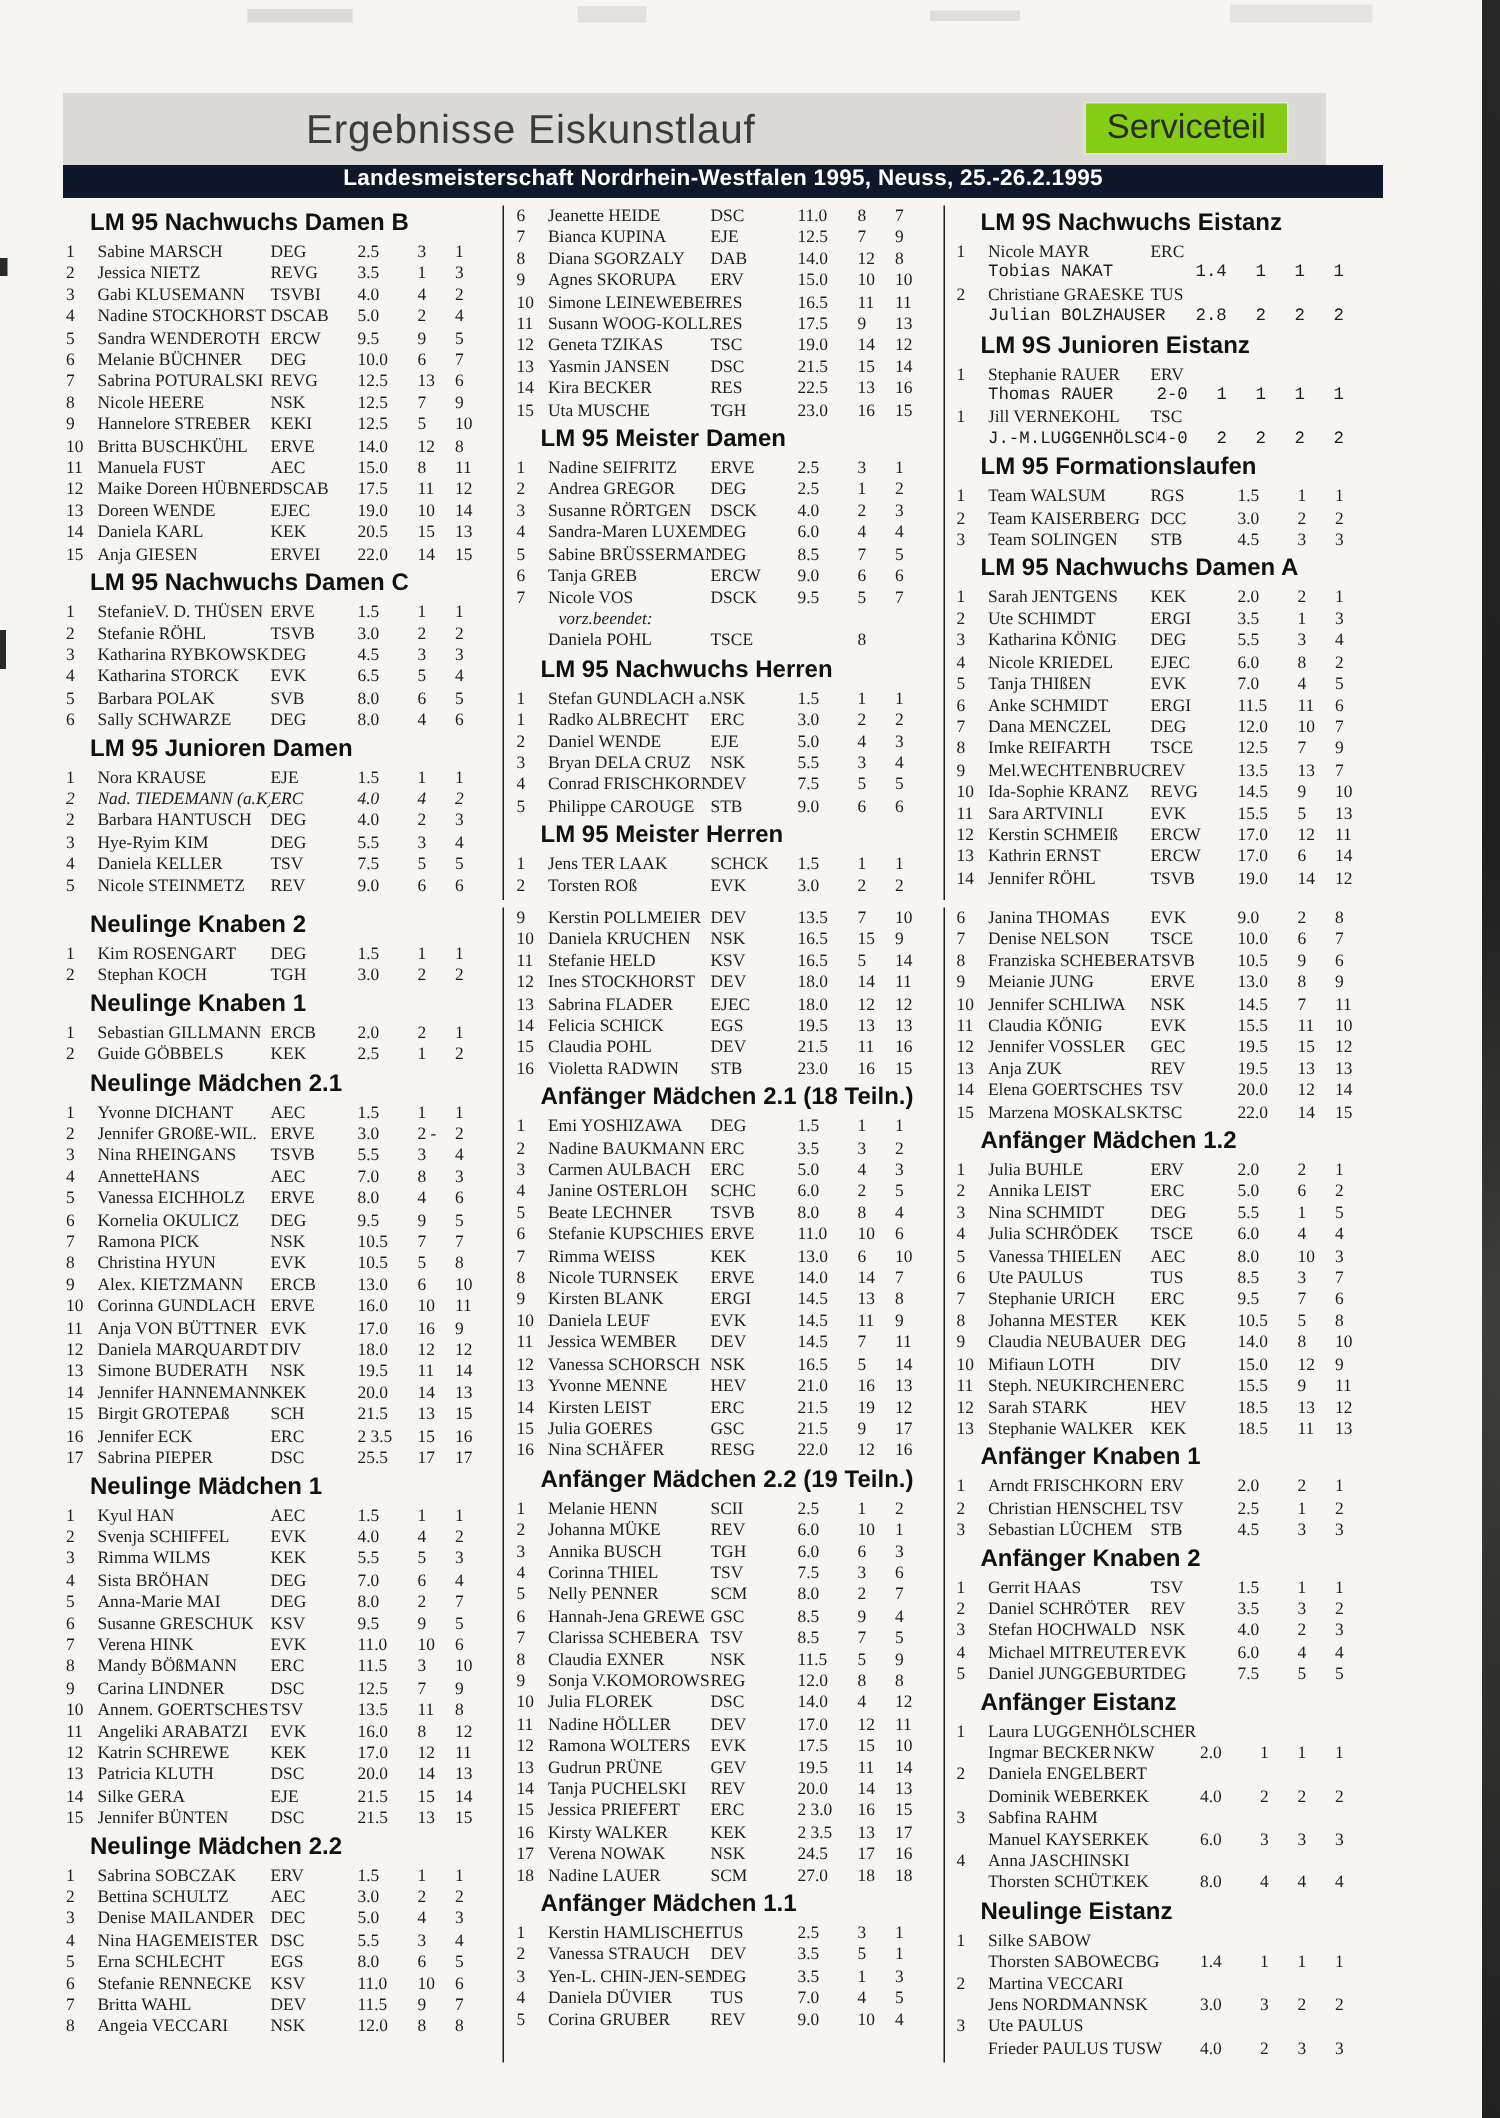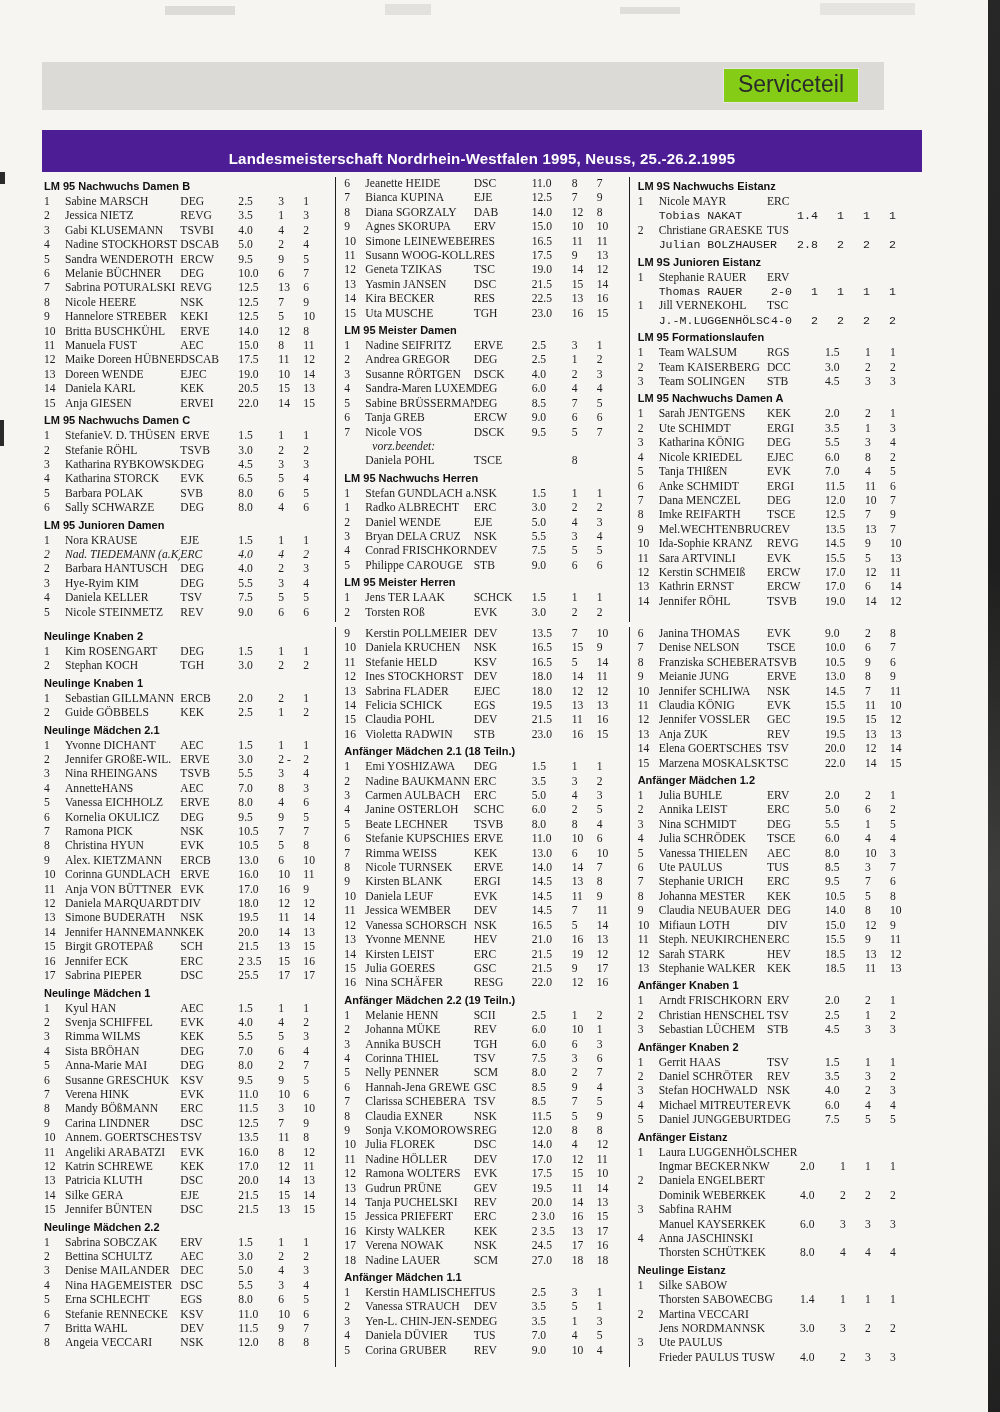--- a/index.html
+++ b/index.html
@@ -15,31 +15,31 @@
     font-family:"Liberation Sans",sans-serif;font-size:27px;color:#3b3b3b;
     padding-left:162px;letter-spacing:.5px;
   }
   .service-box{
     position:absolute;right:26px;top:7px;background:#84cc16;
     font-family:"Liberation Sans",sans-serif;font-size:23px;color:#2a2a2a;
     padding:2px 14px 4px 14px;box-shadow:0 0 0 1px #e6e5e2;
   }
   
   .banner{
-    background:#4c1d95;color:#fff;font-family:"Liberation Sans",sans-serif;
-    font-weight:bold;font-size:15px;text-align:center;padding:20px 0 5px 0;
-    margin-top:20px;letter-spacing:.2px;
+    background:#0f172a;color:#fff;font-family:"Liberation Sans",sans-serif;
+    font-weight:bold;font-size:15px;text-align:center;padding:0 0 5px 0;
+    margin-top:0;letter-spacing:.2px;
   }
   
   .cols{display:grid;grid-template-columns:1fr 1fr 1fr;margin-top:5px;}
   .col{padding:0 7px 2px 2px;min-width:0;}
   .col + .col{border-left:1.5px solid #1e1e1e;padding-left:8px;}
   .btitle{
-    font-family:"Liberation Sans",sans-serif;font-weight:bold;font-size:11px;
-    color:#111;margin:3px 0 3px 0;white-space:nowrap;
+    font-family:"Liberation Sans",sans-serif;font-weight:bold;font-size:16px;
+    color:#111;margin:3px 0 3px 16px;white-space:nowrap;
   }
   .row{display:flex;font-size:11.6px;line-height:14.4px;white-space:nowrap;}
   .rk{width:21px;flex:none;}
   .nm{flex:1 1 auto;overflow:hidden;min-width:0;}
   .cl{width:58px;flex:none;}
   .sc{width:40px;flex:none;}
   .pp{width:25px;flex:none;}
   .it{font-style:italic;}
   .note{font-size:11.6px;line-height:14.4px;font-style:italic;margin-left:28px;}
   .pline2{display:flex;font-family:Liberation Mono, monospace;}
@@ -58,20 +58,21 @@
 <div class="edge-right"></div>
 <div class="smudge" style="left:165px;top:6px;width:70px;height:9px;opacity:.45"></div>
 <div class="smudge" style="left:385px;top:4px;width:46px;height:11px;opacity:.35"></div>
 <div class="smudge" style="left:620px;top:7px;width:60px;height:7px;opacity:.4"></div>
 <div class="smudge" style="left:820px;top:3px;width:95px;height:12px;opacity:.3"></div>
 <div class="dash-left" style="left:0;top:172px;width:5px;height:12px;"></div>
 <div class="dash-left" style="left:0;top:420px;width:4px;height:26px;"></div>
 
 <div class="content">
   <div class="band">
+    <div class="band-title">Ergebnisse Eiskunstlauf</div>
     <div class="service-box">Serviceteil</div>
   </div>
 
   <div id="sections">
       <div class="banner">Landesmeisterschaft Nordrhein-Westfalen 1995, Neuss, 25.-26.2.1995</div>
       <div class="cols">
         <div class="col">
           <div class="btitle">LM 95 Nachwuchs Damen B</div>
           <div class="row">
             <span class="rk">1</span>

